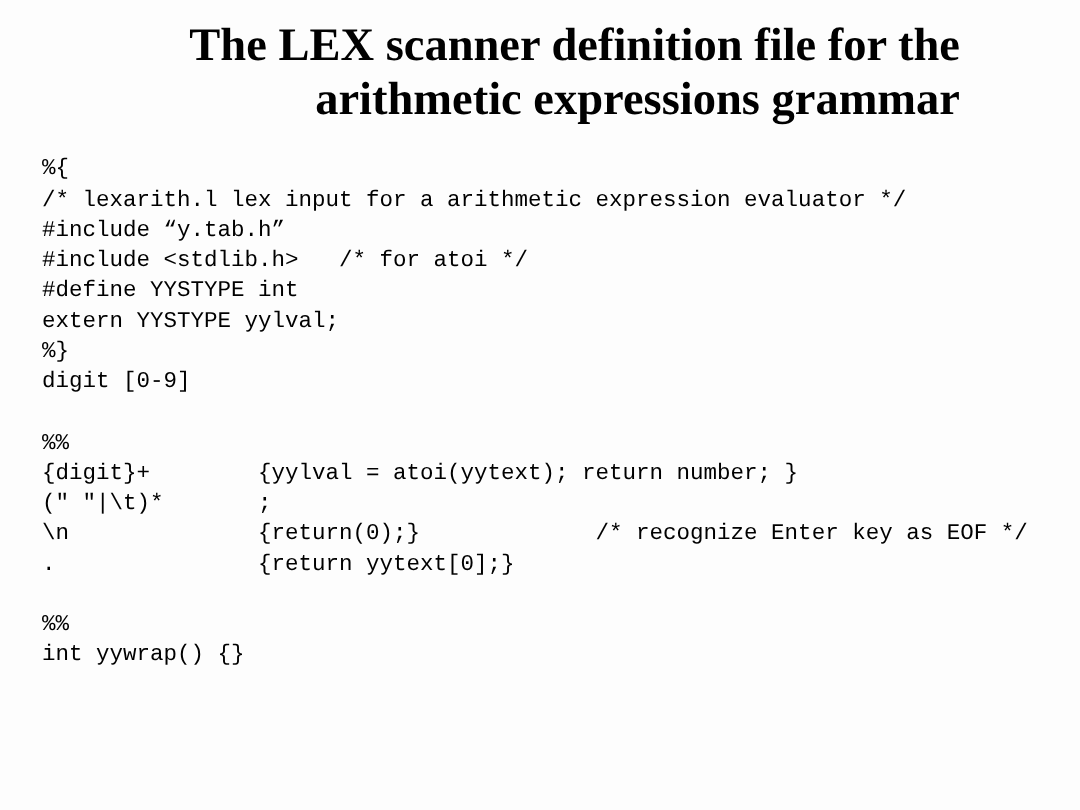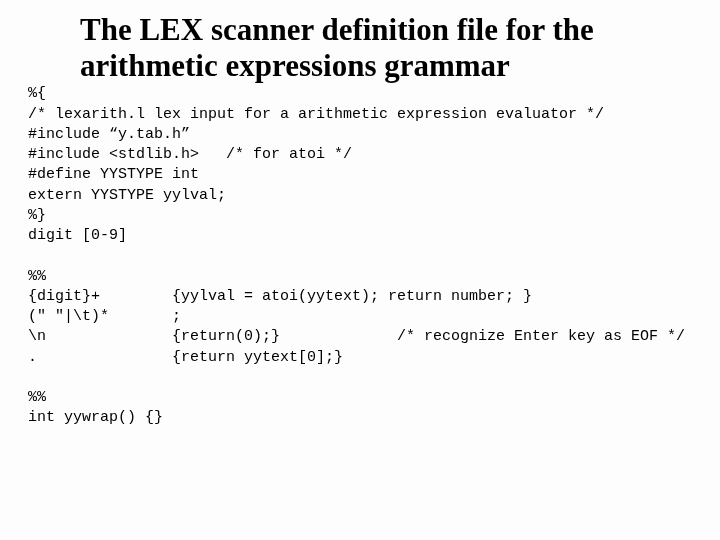--- a/index.html
+++ b/index.html
@@ -8,23 +8,23 @@
       height: 540px;
       background: #fdfdfd;
       font-family: "Times New Roman", Times, serif;
       color: #000;
       padding: 12px 28px;
     }
     .title {
       font-family: "Times New Roman", Times, serif;
       font-weight: bold;
       font-size: 31px;
-      text-align: left;
+      text-align: right;
       line-height: 1.15;
-      margin: 0 auto 1px auto;
+      margin: 0 auto 20px auto;
       max-width: 560px;
     }
     .code {
       font-family: "Courier New", Courier, monospace;
       font-size: 15px;
       white-space: pre;
       line-height: 1.35;
     }
   </style>
 </head>

